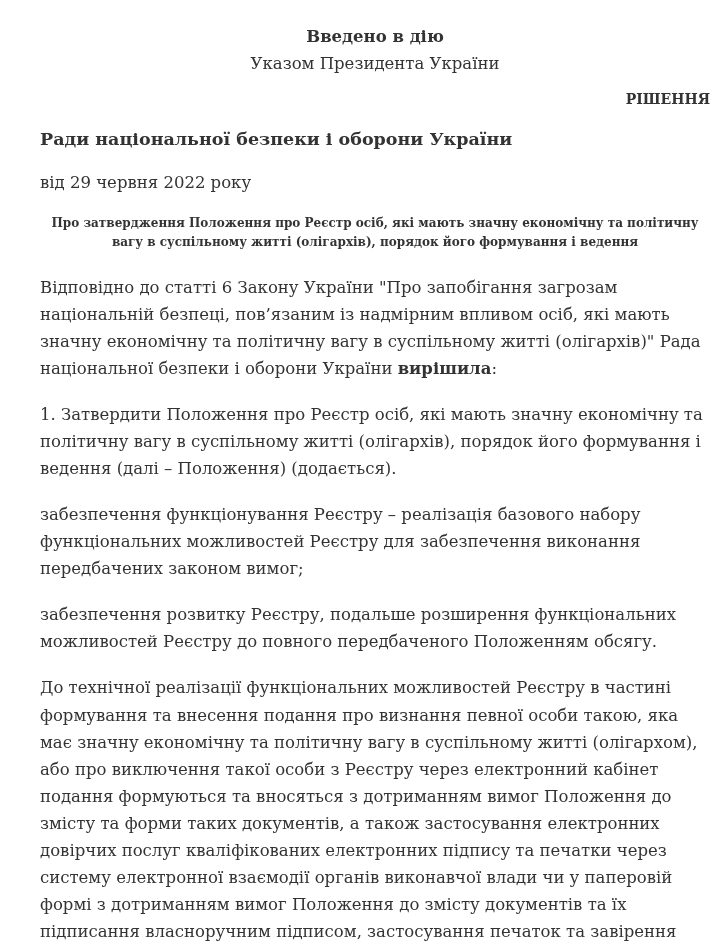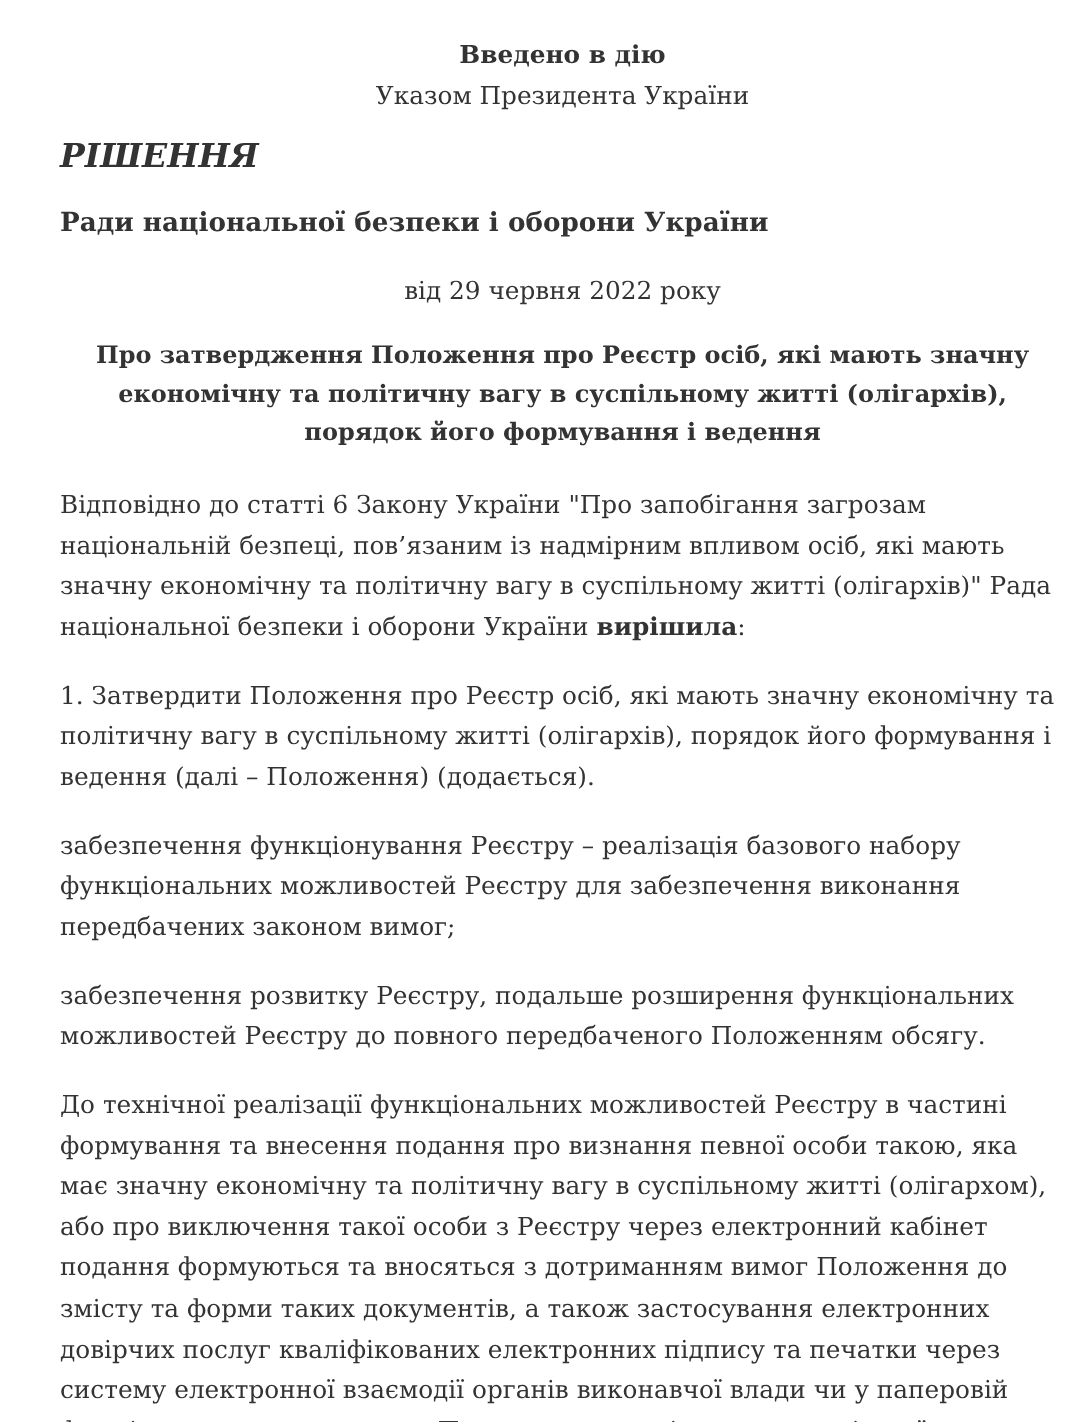--- a/index.html
+++ b/index.html
@@ -20,40 +20,39 @@
     line-height: 1.64;
   }
   .issuance {
     text-align: center;
     line-height: 1.38;
     margin: 0 0 14px 0;
   }
   .issuance .line { margin: 0 0 4px 0; }
   .bold { font-weight: bold; margin-top: 39px; }
   h1.doc-type {
-    font-size: 22px;
+    font-size: 14px;
     font-weight: bold;
-    text-align: left;
+    text-align: right;
     margin: 0 0 20px 0;
     line-height: 1.3;
-    font-style: italic;
   }
   h2.authority {
     font-size: 17.5px;
     font-weight: bold;
     text-align: left;
     margin: 0 0 19px 0;
     line-height: 1.3;
   }
   .doc-date {
-    text-align: center;
+    text-align: left;
     margin: 0 0 17px 0;
   }
   h3.doc-title {
-    font-size: 16px;
+    font-size: 12px;
     font-weight: bold;
     text-align: center;
     margin: 0 0 22px 0;
     line-height: 1.6;
   }
   p.body-par {
     margin: 0 0 19px 0;
   }
 </style>
 </head>

